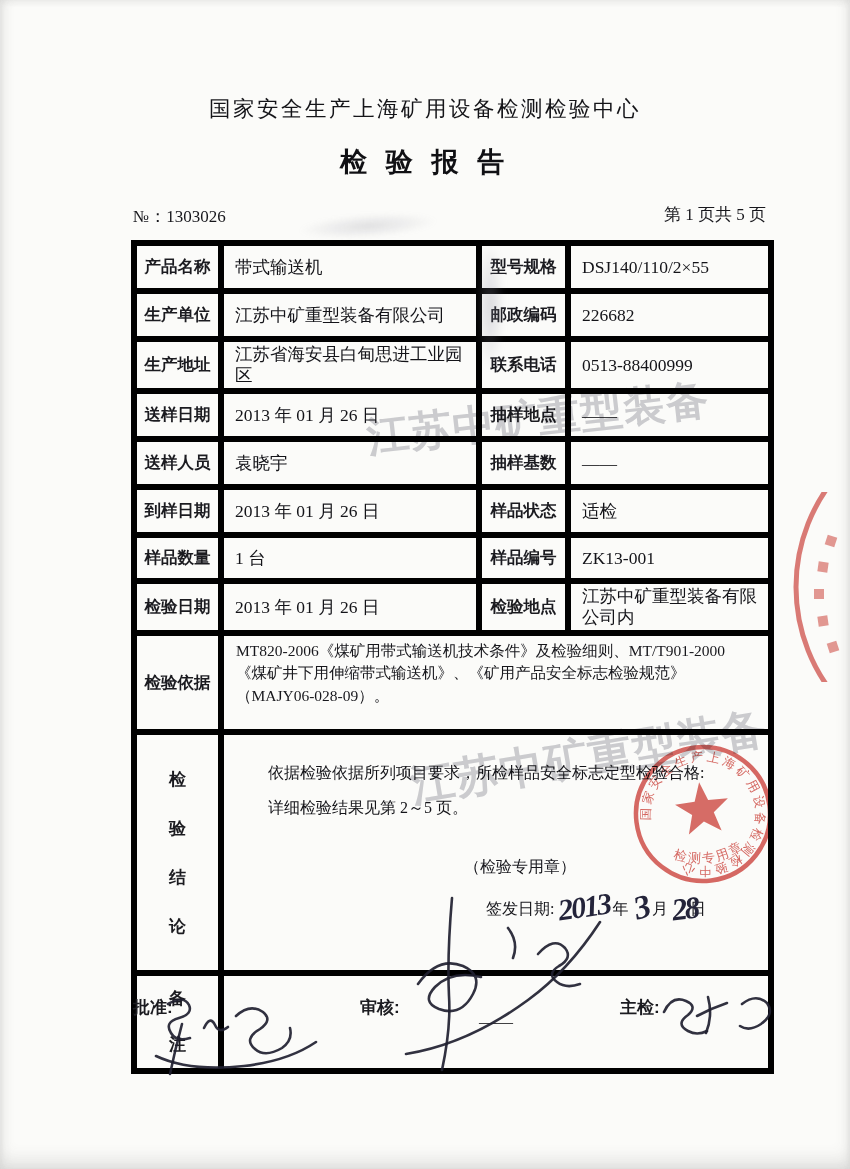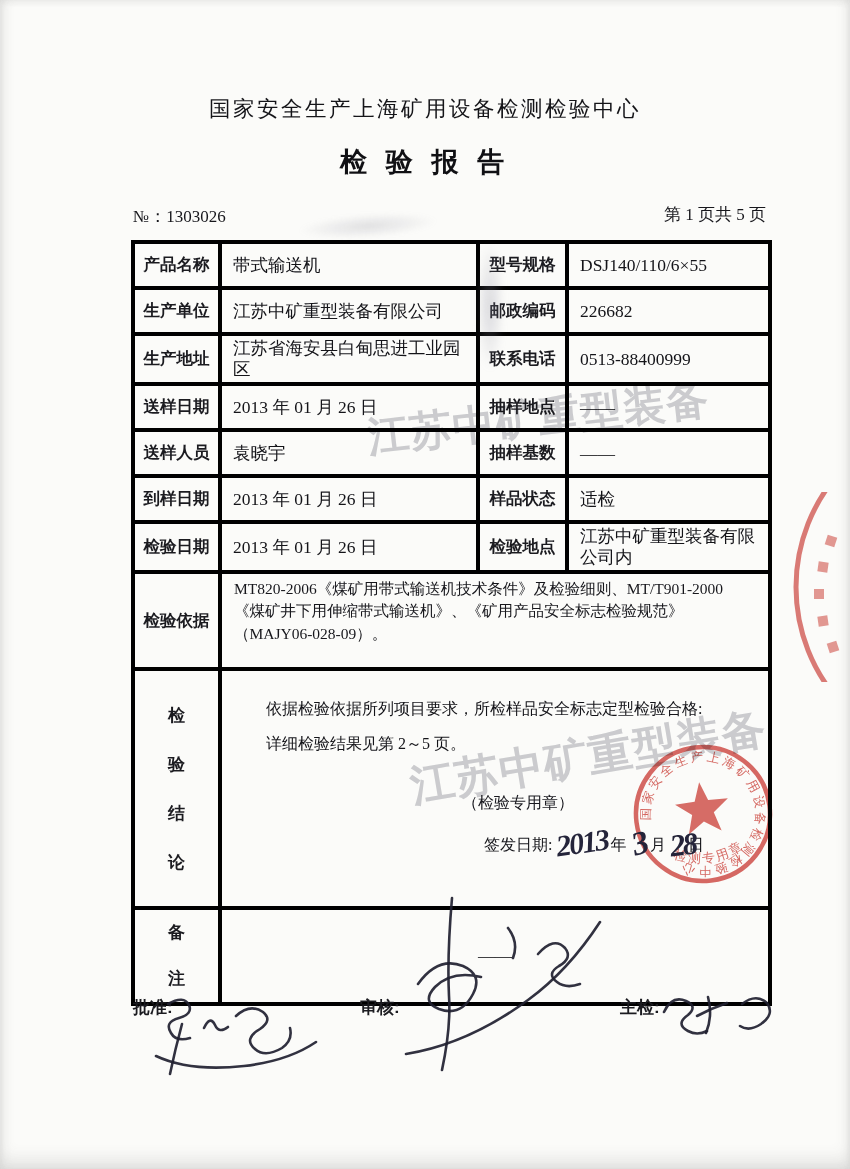--- a/index.html
+++ b/index.html
@@ -14,21 +14,21 @@
                inset -3px 0 8px rgba(80,80,80,.05), inset 0 3px 6px rgba(80,80,80,.04);}
   .org-title{position:absolute;top:94px;left:0;width:850px;text-align:center;
     font-size:21.5px;letter-spacing:2.5px;color:#141418;}
   .report-title{position:absolute;top:144px;left:0;width:850px;text-align:center;
     font-size:27px;font-weight:bold;letter-spacing:6px;color:#101014;}
   .meta-no{position:absolute;top:205px;left:133px;font-size:17px;}
   .meta-page{position:absolute;top:203px;right:84px;font-size:17px;}
 
   table.rpt{position:absolute;left:131px;top:240px;width:637px;
     border-collapse:collapse;table-layout:fixed;}
-  table.rpt td{border:4px solid #000000;vertical-align:middle;overflow:hidden;}
+  table.rpt td{border:6px solid #000000;vertical-align:middle;overflow:hidden;}
   td.lab{font-family:"Liberation Sans","DejaVu Sans",sans-serif;font-weight:600;
     font-size:16.5px;text-align:center;color:#1b1b20;padding:0 2px;}
   td.val{font-size:17.5px;padding:2px 4px 2px 11px;line-height:21px;color:#141419;border-radius:16px;}
   tr.h42 td{height:38px;}
   tr.h45 td{height:41px;}
   tr.h40 td{height:36px;}
   tr.h73 td{height:69px;}
   tr.h209 td{height:205px;}
   tr.h88 td{height:84px;margin-left:33px;}
   .vlab{width:20px;margin:0 auto;word-break:break-all;
@@ -88,21 +88,21 @@
       <col style="width:87px">
       <col style="width:258px">
       <col style="width:89px">
       <col style="width:203px">
     </colgroup>
   <tbody>
       <tr class="h42">
     <td class="lab">产品名称</td>
     <td class="val">带式输送机</td>
     <td class="lab">型号规格</td>
-    <td class="val">DSJ140/110/6×55</td>
+    <td class="val">DSJ140/110/2×55</td>
   </tr>
   <tr class="h42">
     <td class="lab">生产单位</td>
     <td class="val">江苏中矿重型装备有限公司</td>
     <td class="lab">邮政编码</td>
     <td class="val">226682</td>
   </tr>
   <tr class="h42">
     <td class="lab">生产地址</td>
     <td class="val">江苏省海安县白甸思进工业园区</td>
@@ -119,20 +119,26 @@
     <td class="lab">送样人员</td>
     <td class="val">袁晓宇</td>
     <td class="lab">抽样基数</td>
     <td class="val">——</td>
   </tr>
   <tr class="h42">
     <td class="lab">到样日期</td>
     <td class="val">2013 年 01 月 26 日</td>
     <td class="lab">样品状态</td>
     <td class="val">适检</td>
+  </tr>
+  <tr class="h40">
+    <td class="lab">样品数量</td>
+    <td class="val">1 台</td>
+    <td class="lab">样品编号</td>
+    <td class="val">ZK13-001</td>
   </tr>
   <tr class="h45">
     <td class="lab">检验日期</td>
     <td class="val">2013 年 01 月 26 日</td>
     <td class="lab">检验地点</td>
     <td class="val">江苏中矿重型装备有限公司内</td>
   </tr>
   <tr class="h73">
     <td class="lab">检验依据</td>
     <td class="basis-cell" colspan="3">

